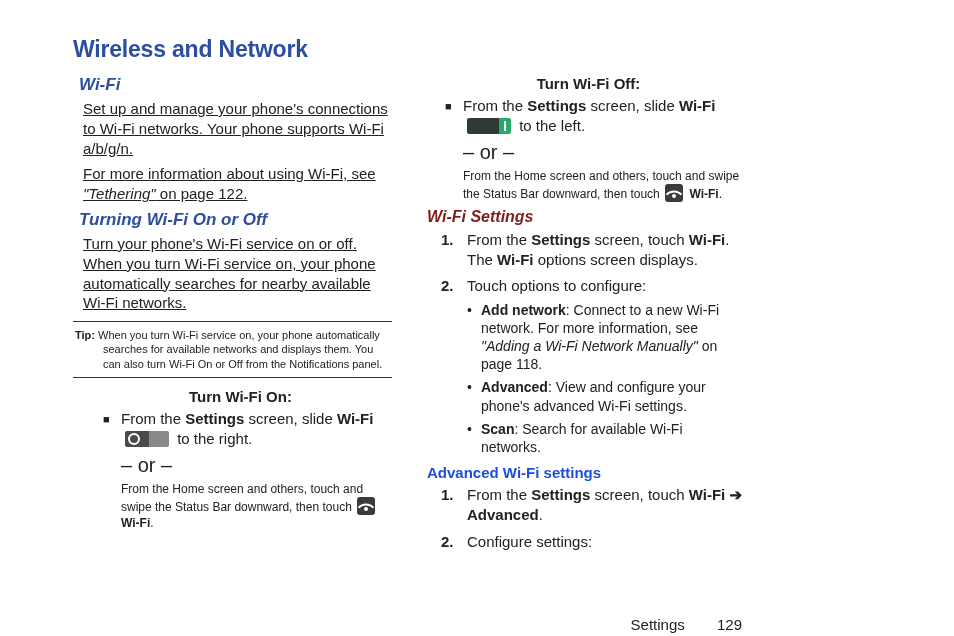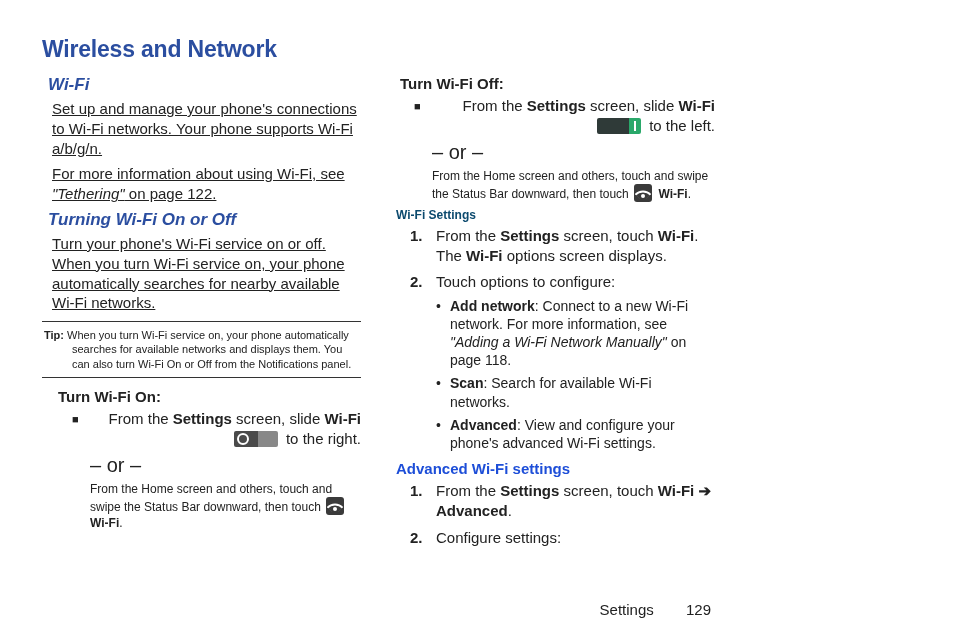--- a/index.html
+++ b/index.html
@@ -12,20 +12,21 @@
     font-family: Arial, Helvetica, sans-serif;
     color: #222;
     overflow: hidden;
   }
   .page {
     position: relative;
     width: 757px;
     height: 636px;
     box-sizing: border-box;
     padding: 36px 42px 20px 42px;
+    margin-left: 31px;
   }
   .cols {
     display: flex;
     flex-direction: row;
     gap: 35px;
   }
   .col {
     flex: 1 1 0;
     min-width: 0;
   }
@@ -39,23 +40,24 @@
   }
   h2.italic-blue {
     color: #2b4ea0;
     font-style: italic;
     font-weight: bold;
     font-size: 17px;
     margin: 6px 0 4px 6px;
     font-stretch: condensed;
   }
   h3.italic-blue {
-    color: #0c4a6e;
-    font-weight: bold;
-    font-size: 12px;
+    color: #7f1d1d;
+    font-style: italic;
+    font-weight: bold;
+    font-size: 16px;
     margin: 6px 0 4px 0;
     font-stretch: condensed;
   }
   h4.blue {
     color: #1d4ed8;
     font-weight: bold;
     font-size: 15px;
     margin: 8px 0 4px 0;
     font-stretch: condensed;
   }
@@ -77,38 +79,39 @@
   }
   .tipbox .hang {
     padding-left: 28px;
     text-indent: -28px;
   }
   .sub-heading {
     font-weight: bold;
     font-size: 15px;
     margin: 6px 0 4px 16px;
     font-stretch: condensed;
+    text-align: center;
   }
   .bullet-row {
     display: flex;
     flex-direction: row;
     align-items: flex-start;
     margin: 2px 0 4px 30px;
     font-size: 15px;
     line-height: 1.35;
     font-stretch: condensed;
   }
   .bullet-mark {
     width: 18px;
     flex: 0 0 18px;
     font-size: 11px;
     position: relative;
     top: 3px;
   }
-  .bullet-body { flex: 1 1 auto; text-align: right; }
+  .bullet-body { flex: 1 1 auto; }
   .or {
     margin: 4px 0 4px 48px;
     font-size: 20px;
     font-stretch: condensed;
   }
   .cont {
     margin: 4px 0 4px 48px;
     font-size: 12px;
     line-height: 1.35;
     font-stretch: condensed;
@@ -203,21 +206,21 @@
     content: "";
     position: absolute;
     left: 7px; top: 10px;
     width: 4px; height: 4px;
     background: #fff;
     border-radius: 50%;
   }
   .footer {
     position: absolute;
     right: 46px;
-    bottom: 18px;
+    bottom: 3px;
     font-size: 15px;
     font-stretch: condensed;
   }
   .footer .pnum {
     margin-left: 28px;
   }
   .arrow { font-weight: bold; }
 </style>
 </head>
 <body>
@@ -283,24 +286,24 @@
           <span>From the </span><span class="bold">Settings</span><span> screen, touch </span><span class="bold">Wi-Fi</span><span>. The </span><span class="bold">Wi-Fi</span><span> options screen displays.</span>
         </li>
         <li>
           <span class="num">2.</span>
           <span>Touch options to configure:</span>
           <ul class="sub">
             <li>
               <span class="bold">Add network</span><span>: Connect to a new Wi-Fi network. For more information, see </span><span class="italic">"Adding a Wi-Fi Network Manually"</span><span> on page 118.</span>
             </li>
             <li>
-              <span class="bold">Scan</span><span>: Search for available Wi-Fi networks.</span>
+              <span class="bold">Advanced</span><span>: View and configure your phone's advanced Wi-Fi settings.</span>
             </li>
             <li>
-              <span class="bold">Advanced</span><span>: View and configure your phone's advanced Wi-Fi settings.</span>
+              <span class="bold">Scan</span><span>: Search for available Wi-Fi networks.</span>
             </li>
           </ul>
         </li>
       </ol>
 
       <h4 class="blue">Advanced Wi-Fi settings</h4>
       <ol class="numlist">
         <li>
           <span class="num">1.</span>
           <span>From the </span><span class="bold">Settings</span><span> screen, touch </span><span class="bold">Wi-Fi</span><span class="arrow"> ➔ </span><span class="bold">Advanced</span><span>.</span>

